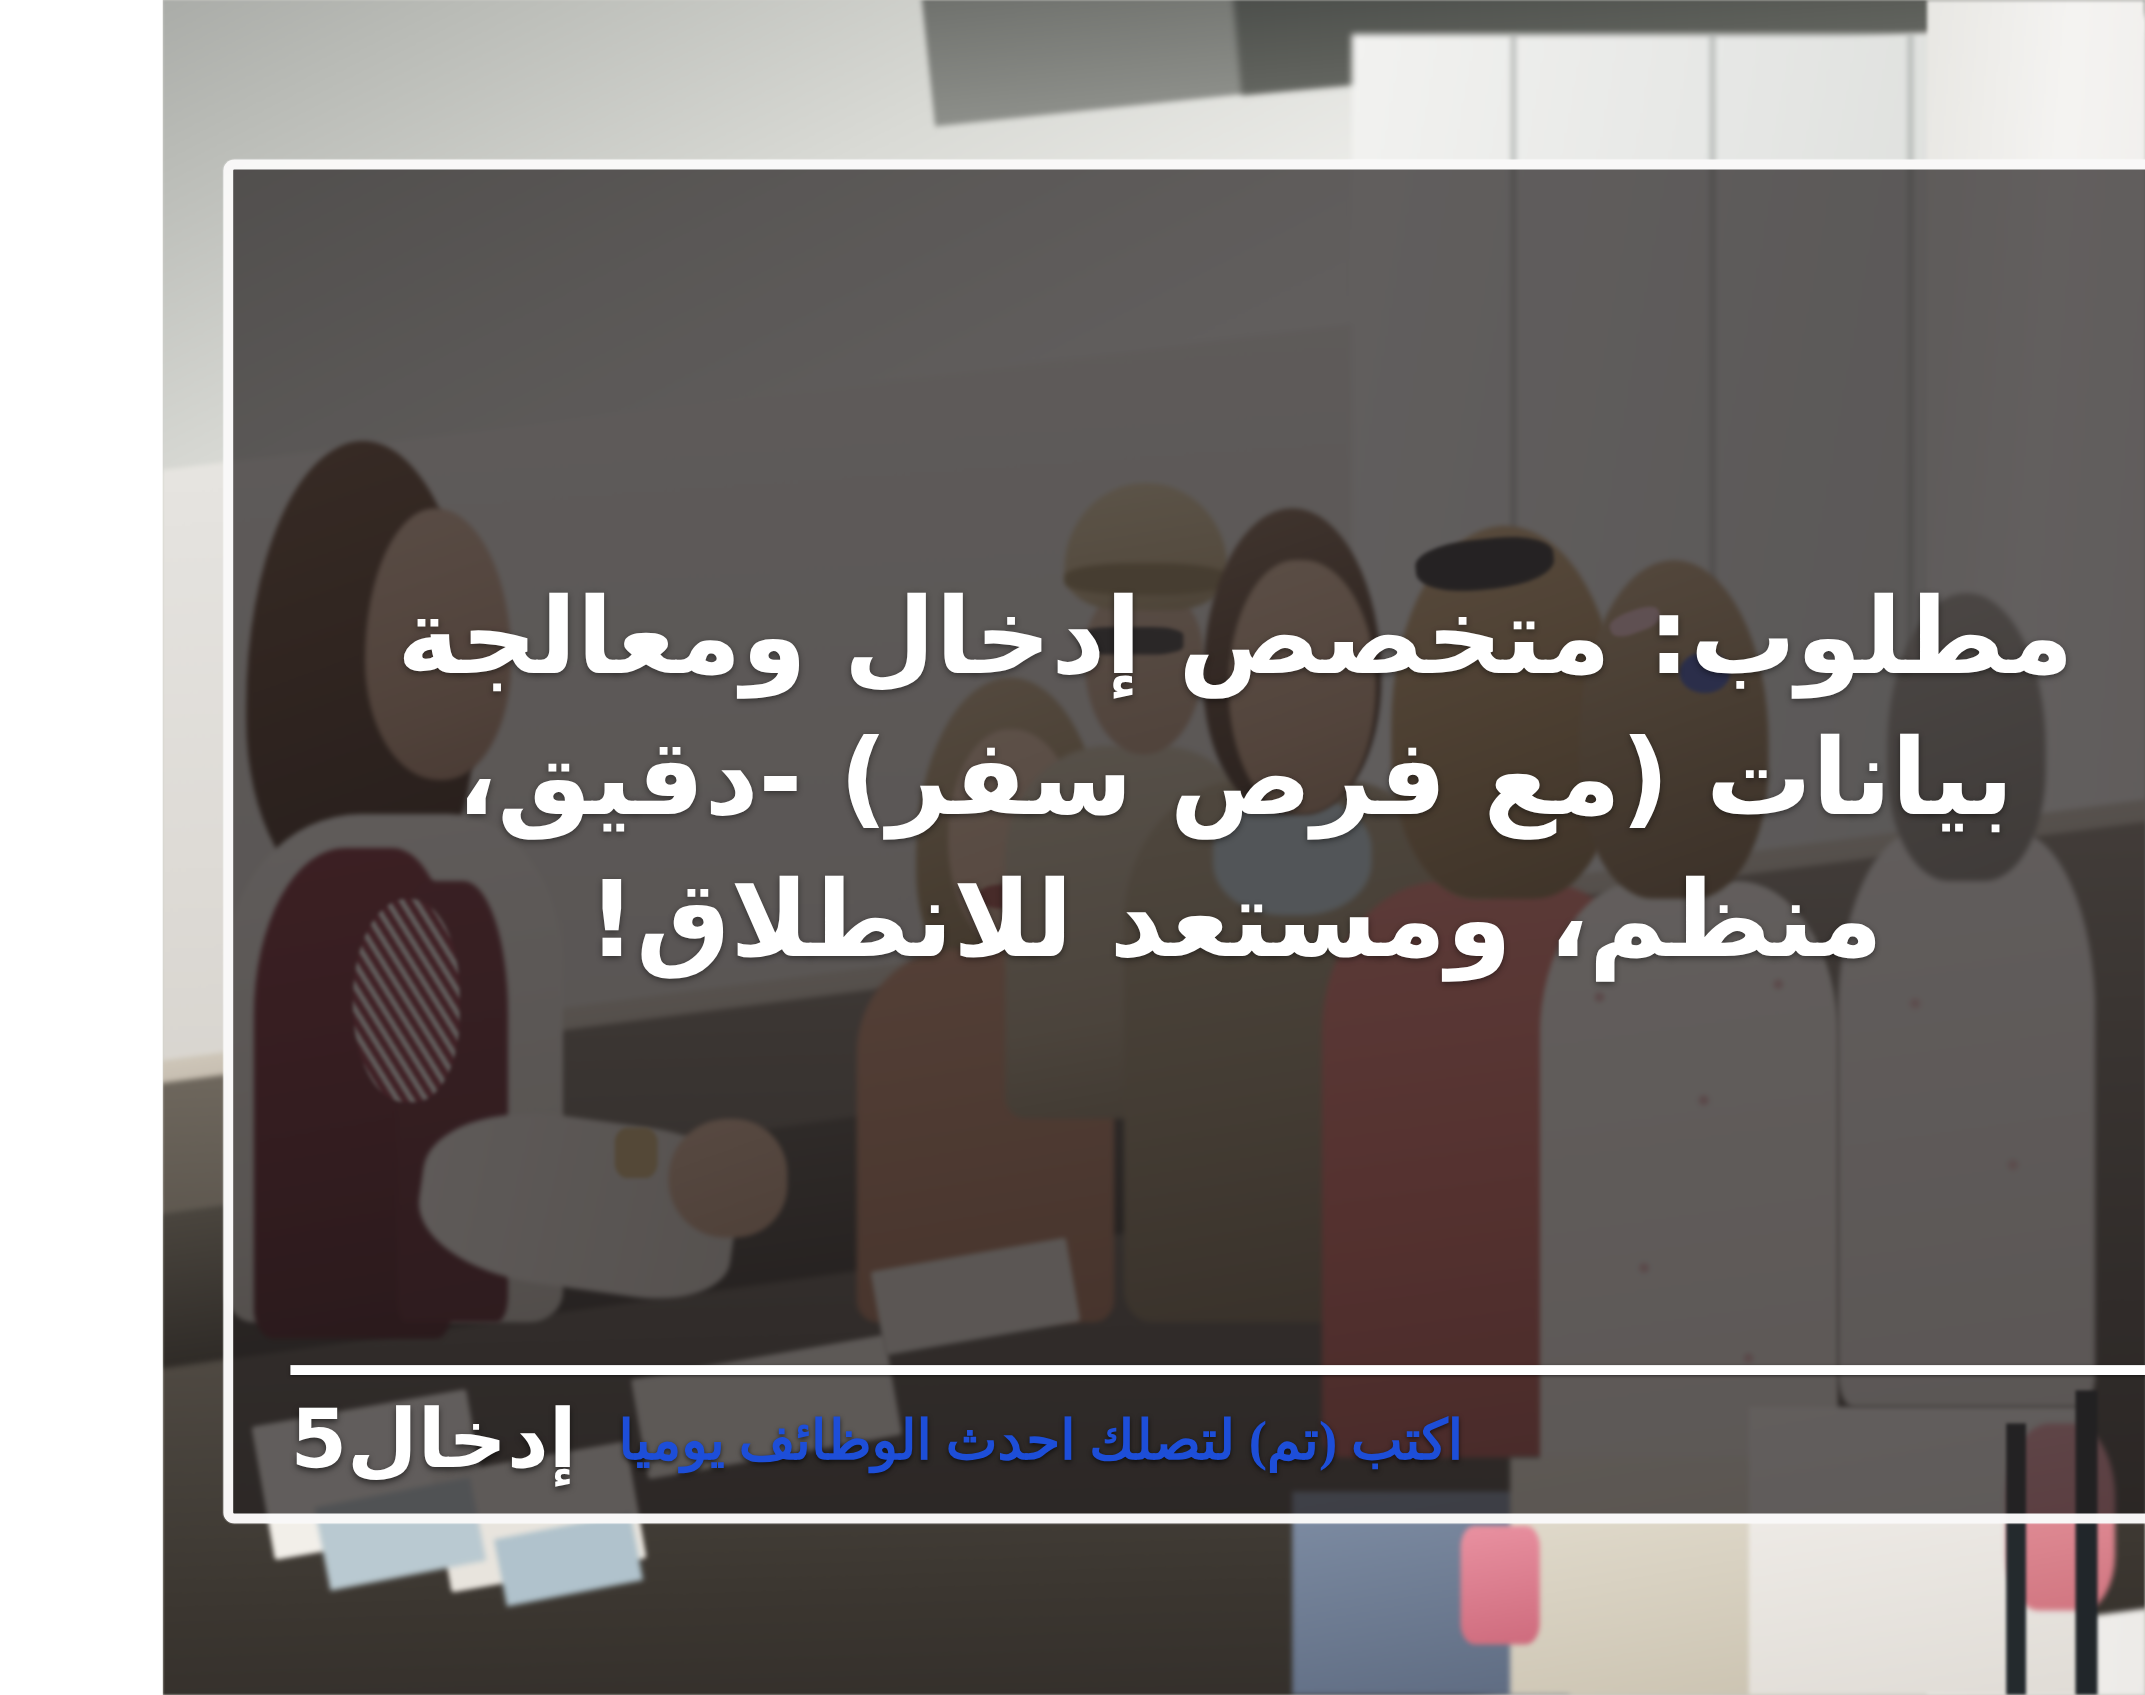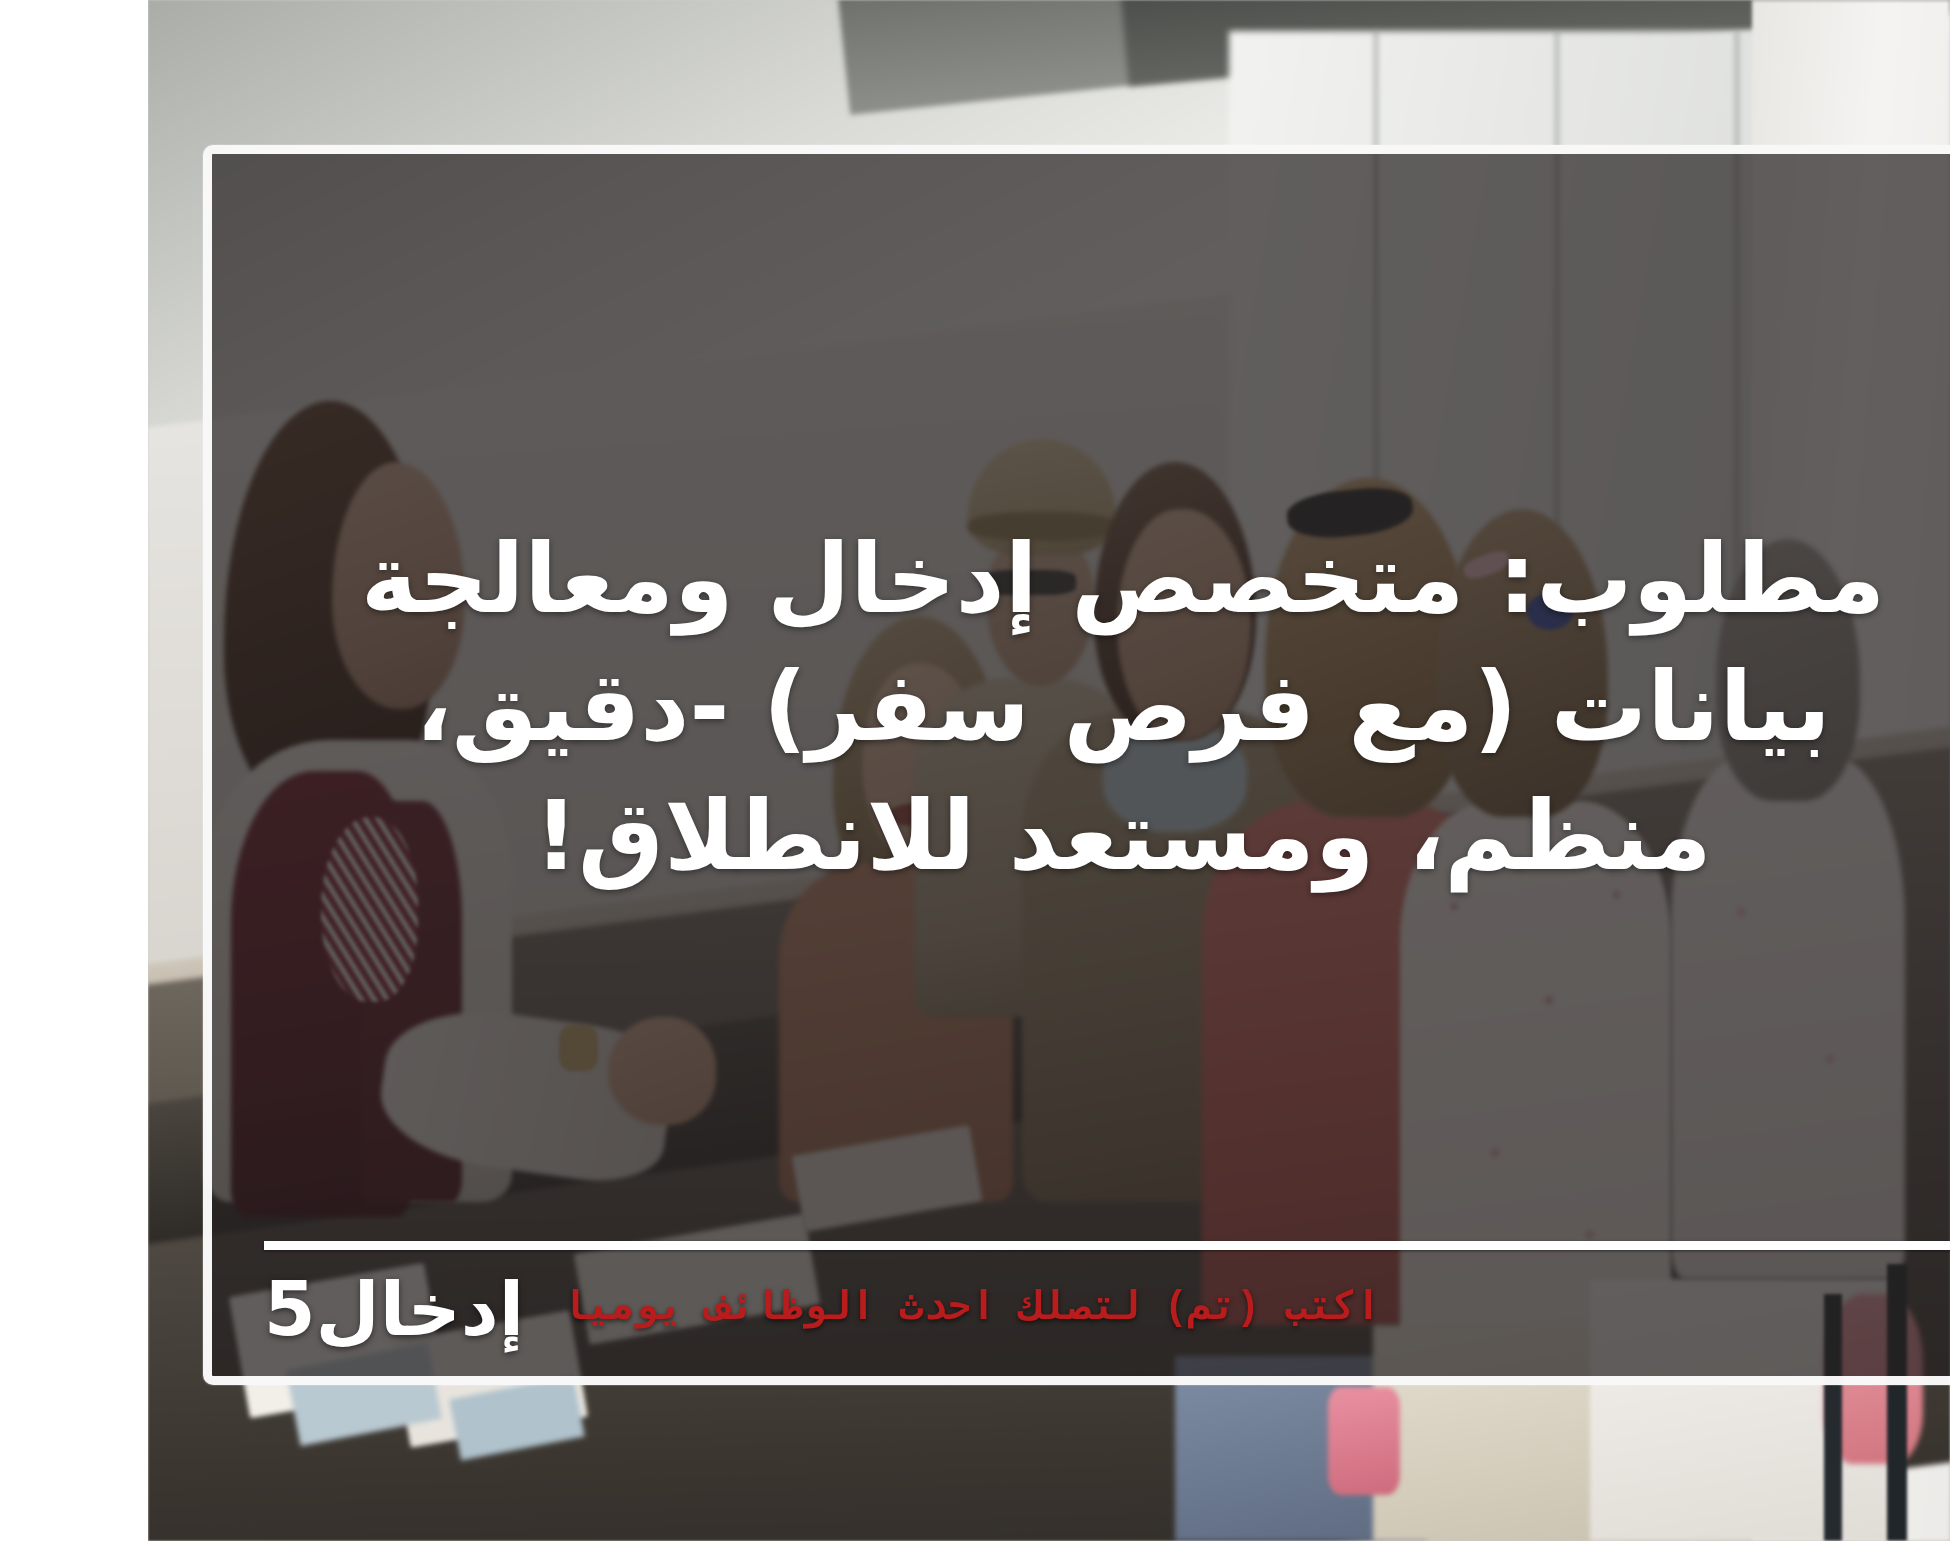--- a/index.html
+++ b/index.html
@@ -400,24 +400,24 @@
     font-size:74px;
     line-height:1;
     white-space:nowrap;
     text-shadow:0 2px 6px rgba(0,0,0,.55);
     display:flex;
     flex-direction:row-reverse;
     align-items:baseline;
   }
   .brand-num{ font-size:74px; font-weight:700; }
   .tagline{
-    color:#b91c1c;
-    font-family:Liberation Mono, monospace;
+    color:#1d4ed8;
+    font-family:Liberation Serif, serif;
     font-weight:700;
-    font-size:40px;
+    font-size:50px;
     line-height:1;
     white-space:nowrap;
     text-shadow:0 2px 5px rgba(0,0,0,.6);
   }
 </style>
 </head>
 <body>
 
 <div class="stage">
 

